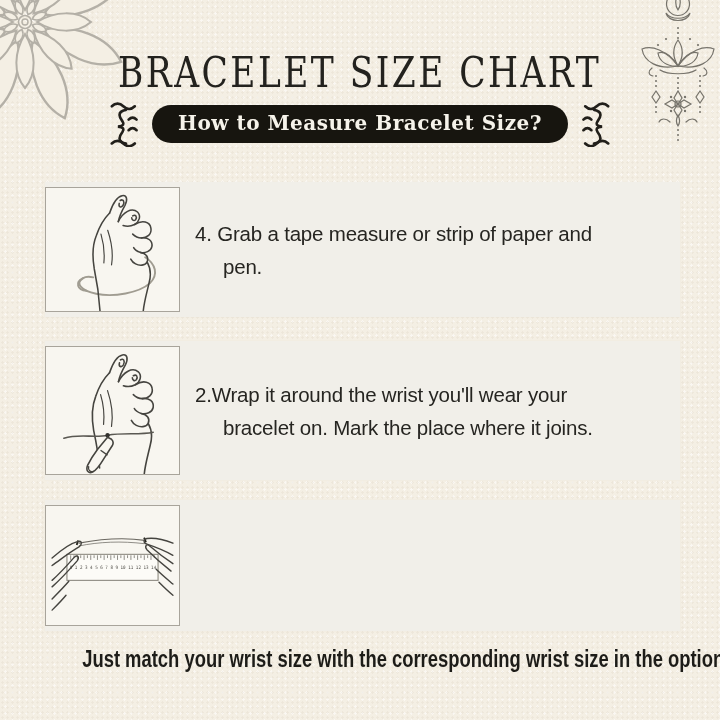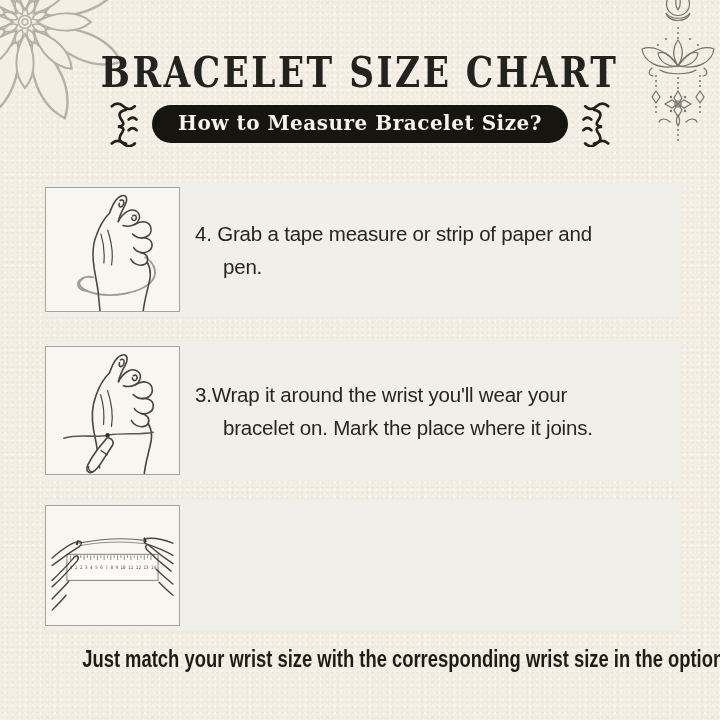--- a/index.html
+++ b/index.html
@@ -8,21 +8,21 @@
     background-color:#f4efe4;
     background-image:radial-gradient(rgba(150,130,95,0.07) 1px, transparent 1.1px),
                      radial-gradient(rgba(255,255,255,0.5) 1px, transparent 1.1px);
     background-size:5px 5px,7px 7px;
     background-position:0 0,2px 3px;
     font-family:"Liberation Sans", sans-serif;
   }
   .ornament{position:absolute;pointer-events:none;}
   .title{
     position:absolute;top:48px;left:0;width:720px;text-align:center;
-    font-family:"DejaVu Serif", serif;font-weight:700;font-size:42px;
+    font-family:"DejaVu Serif", serif;font-weight:400;font-size:42px;
     color:#23221e;letter-spacing:3px;white-space:nowrap;
   }
   .title span{display:inline-block;transform:scaleX(0.82);transform-origin:center;}
   .badge-row{
     position:absolute;top:104px;left:0;width:720px;height:40px;
     display:flex;justify-content:center;align-items:center;gap:13px;
   }
   .badge{
     background:#17150f;color:#f6f3ea;border-radius:19px;
     padding:6px 26px 8px 26px;
@@ -229,21 +229,21 @@
           <path d="M16,92 C32,87 46,92 60,89 C76,86 92,89 106,86"></path>
         </g>
         <circle cx="60" cy="89" r="2.2" fill="#32312d"></circle>
         <g>
           <path d="M60,91 L50,103 C47,107 43,113 40,119 C38,124 40,128 45,126 C49,124 53,118 56,113 L65,99 C66,97 66,95 64,93 Z" fill="#f8f6f0" stroke="#45443f" stroke-width="1.6" stroke-linejoin="round"></path>
           <path d="M53,104 L60,109" stroke="#45443f" stroke-width="1.3" fill="none"></path>
           <path d="M41,120 C40,124 43,127 46,125" stroke="#45443f" stroke-width="1.3" fill="none"></path>
         </g>
       </svg>
     </div>
-    <div class="step-text">3.Wrap it around the wrist you'll wear your
+    <div class="step-text">2.Wrap it around the wrist you'll wear your
 bracelet on. Mark the place where it joins.</div>
   </div>
 
   <div class="step step-3">
     <div class="img-box">
       <svg viewBox="0 0 130 128">
         <g stroke="#6b6861" stroke-width="1.3" fill="none" stroke-linecap="round">
           <path d="M29,40 C55,35 80,34 100,37"></path>
           <path d="M29,43 C50,38.5 75,37.5 99,40.5" stroke-width="0.8"></path>
         </g>

